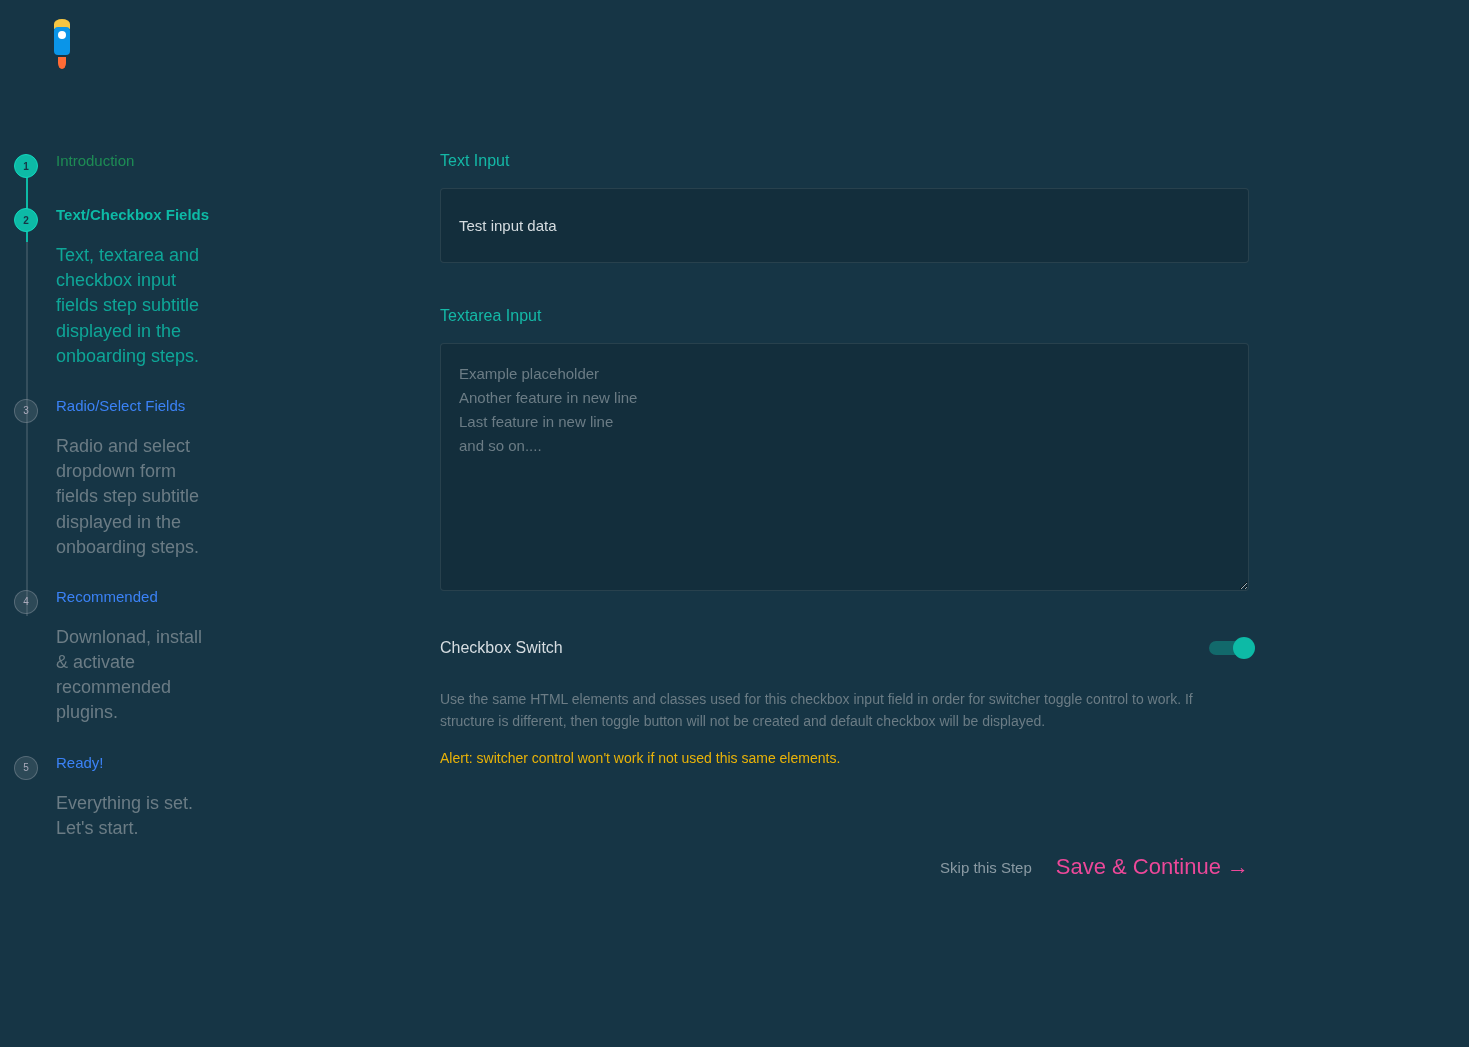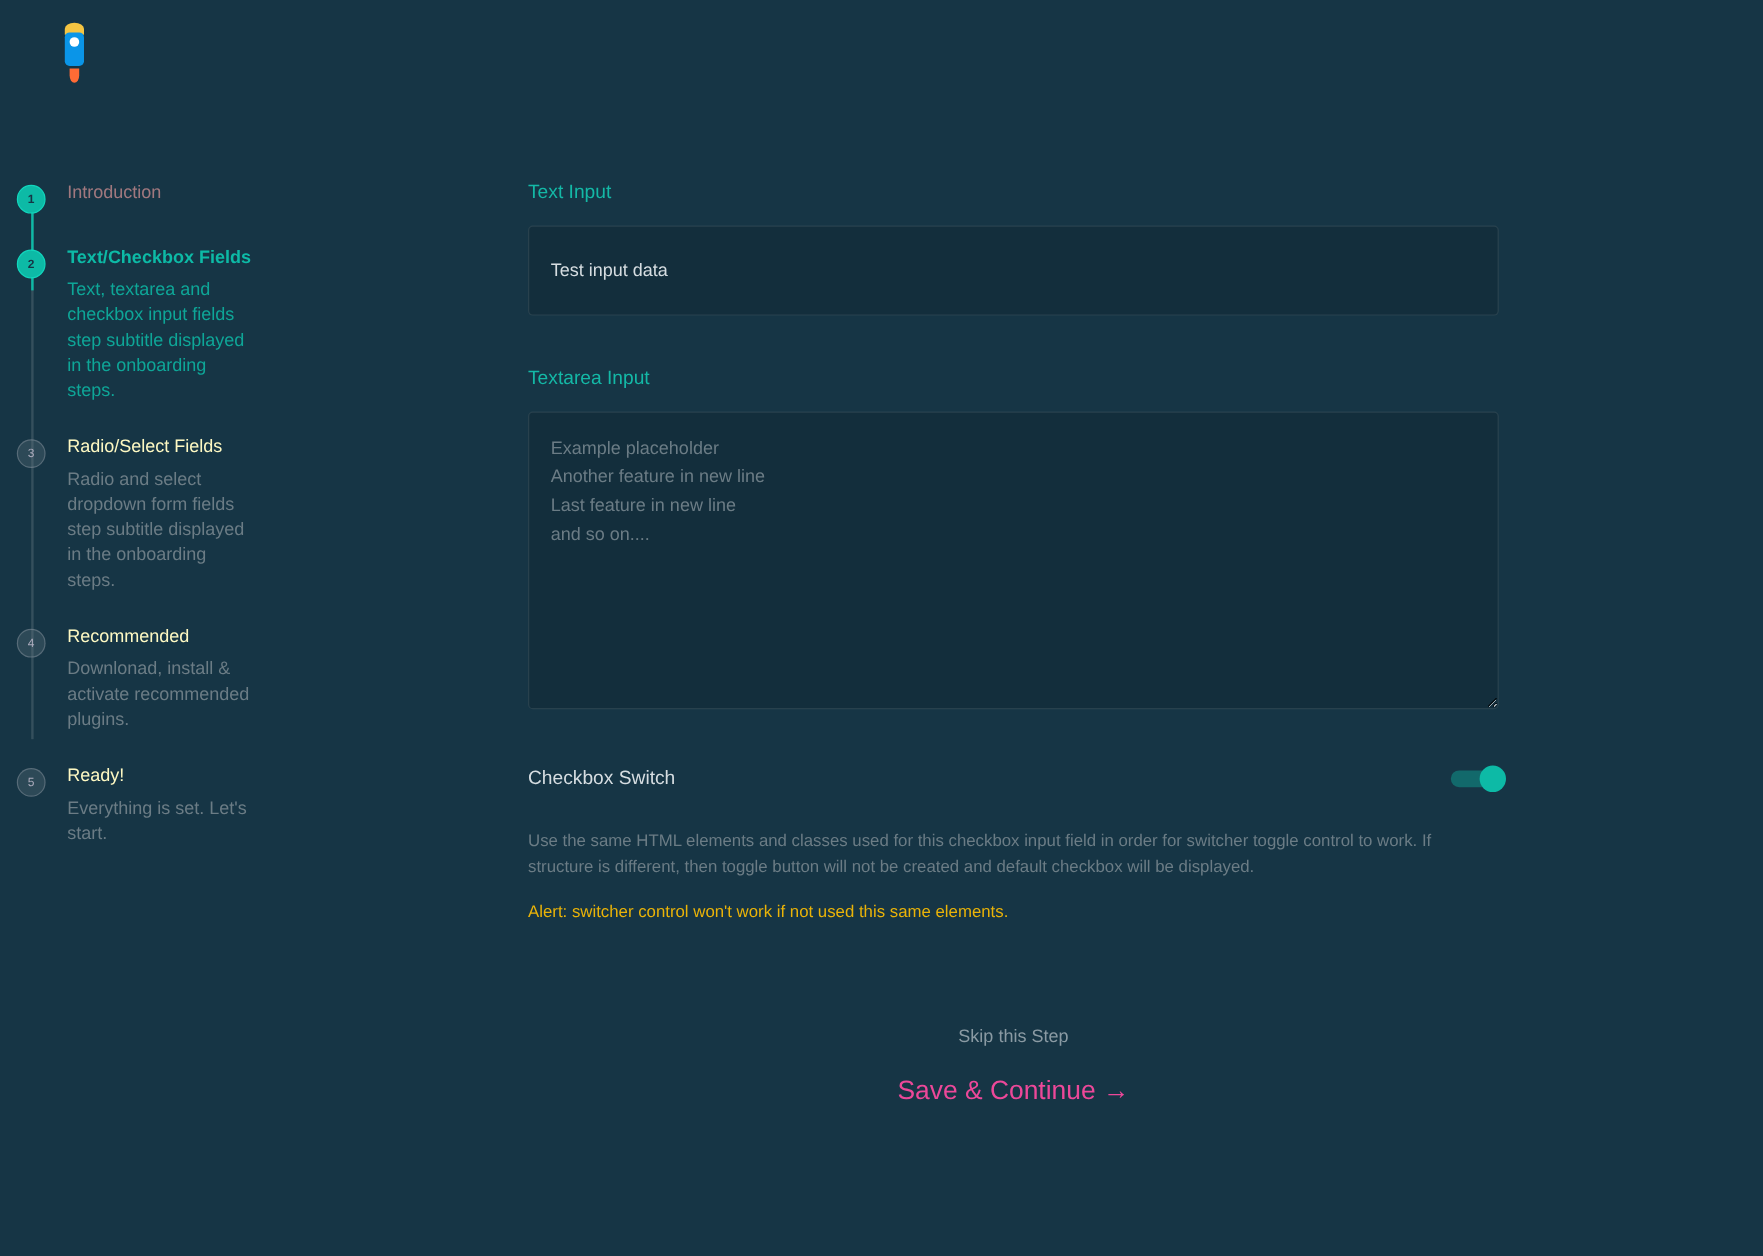--- a/index.html
+++ b/index.html
@@ -98,27 +98,27 @@
     }
     .step-num.done, .step-num.active {
       background: #0dbaa6;
       border-color: #12d6bd;
       color: #163545;
       font-weight: bold;
     }
     .step-text { margin-left: 18px; max-width: 160px; }
     .step-title {
       font-size: 15px;
-      color: #fef9c3;
+      color: #3b82f6;
     }
     .step-title.active { color: #0dbaa6; font-weight: 600; }
     .step-sub {
-      font-size: 15px;
+      font-size: 18px;
       color: #6b7c85;
-      margin-top: 8px;
+      margin-top: 20px;
       line-height: 1.4;
     }
     .step-sub.active { color: #0dbaa6; opacity: 0.85; }
 
     .main {
       flex: 1;
       padding-left: 200px;
       padding-right: 220px;
     }
     .field-group { margin-bottom: 44px; }
@@ -178,21 +178,20 @@
       color: #eab308;
       margin-top: 18px;
     }
 
     .footer {
       display: flex;
       justify-content: flex-end;
       align-items: center;
       gap: 24px;
       margin-top: 88px;
-      flex-direction: column;
     }
     .skip-btn {
       background: none; border: none;
       color: #8a9aa3;
       font-size: 15px;
       cursor: pointer;
     }
     .save-btn {
       background: none; border: none;
       color: #ec4899;
@@ -214,21 +213,21 @@
 
 <div class="content">
 
   <div class="sidebar">
     <div class="step-line" style="height:440px;"></div>
     <div class="step-line-active" style="height:66px;"></div>
 
     <div class="step">
       <div class="step-num done">1</div>
       <div class="step-text">
-        <div class="step-title" style="color:#fca5a5;opacity:0.6;">Introduction</div>
+        <div class="step-title" style="color:#22c55e;opacity:0.6;">Introduction</div>
       </div>
     </div>
 
     <div class="step">
       <div class="step-num active">2</div>
       <div class="step-text">
         <div class="step-title active">Text/Checkbox Fields</div>
         <div class="step-sub active">Text, textarea and checkbox input fields step subtitle displayed in the onboarding steps.</div>
       </div>
     </div>

